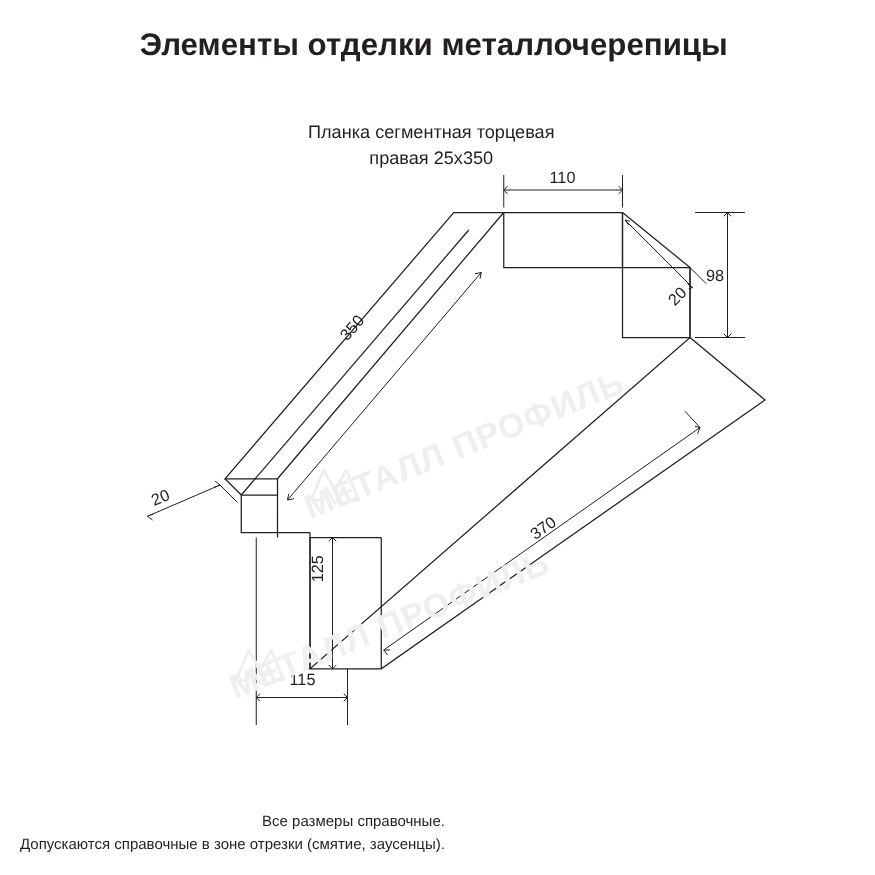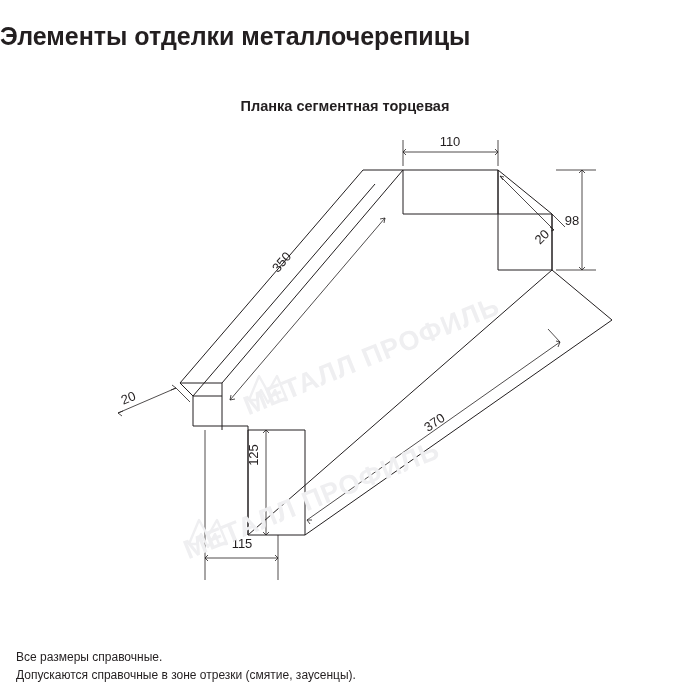--- a/index.html
+++ b/index.html
@@ -17,51 +17,52 @@
   }
   .page {
     position: absolute;
     inset: 0;
   }
   .title {
     position: absolute;
     top: 22px;
     left: 0;
     width: 694px;
-    text-align: left;
+    text-align: center;
     font-size: 25px;
     font-weight: bold;
     letter-spacing: 0px;
     color: #231f20;
   }
   .subtitle {
     position: absolute;
     top: 96px;
     left: 0;
     width: 690px;
     text-align: center;
     font-size: 14.5px;
-    font-weight: bold;
+    font-weight: normal;
     line-height: 21px;
     color: #231f20;
   }
   .drawing {
     position: absolute;
     top: 130px;
     left: 0;
     width: 700px;
     height: 460px;
   }
   .footnotes {
     position: absolute;
     left: 16px;
     bottom: 16px;
     font-size: 12px;
     line-height: 18px;
     color: #231f20;
+    text-align: right;
   }
   .footnotes div {
     white-space: nowrap;
   }
   svg { display: block; }
   .wm {
     position: absolute;
     font-family: "Liberation Sans", sans-serif;
     font-weight: bold;
     color: #efeff1;
@@ -84,20 +85,21 @@
 </style>
 </head>
 <body>
 
 <div class="page">
 
   <div class="title">Элементы отделки металлочерепицы</div>
 
   <div class="subtitle">
     <div>Планка сегментная торцевая</div>
+    <div>правая 25х350</div>
   </div>
 
   <div class="drawing">
 
     <div class="wm wm1">МЕТАЛЛ ПРОФИЛЬ</div>
     <div class="wm wm2">МЕТАЛЛ ПРОФИЛЬ</div>
 
     <svg class="wm-logo wm-logo1" viewBox="0 0 46 42">
       <path d="M4 30 L14 6 L23 22 L32 6 L42 30 L34 30 L30 20 L23 33 L16 20 L12 30 Z" fill="none" stroke="#efeff1" stroke-width="2.4" stroke-linejoin="round"></path>
     </svg>

